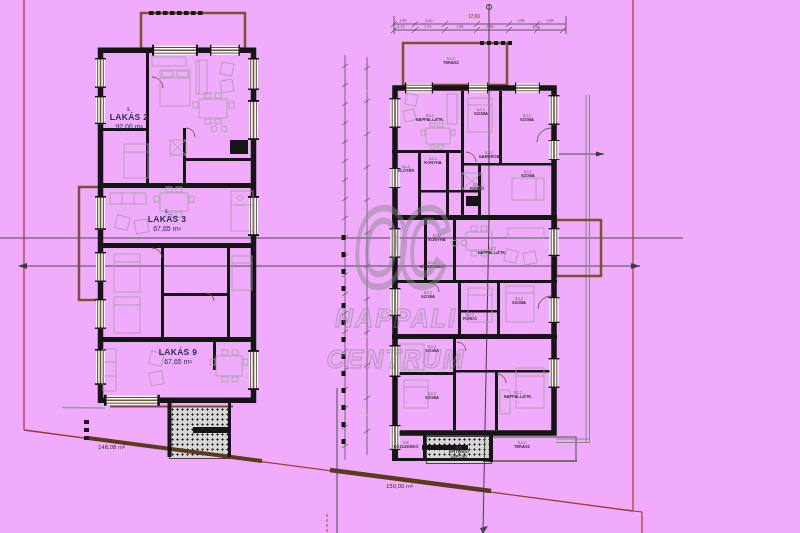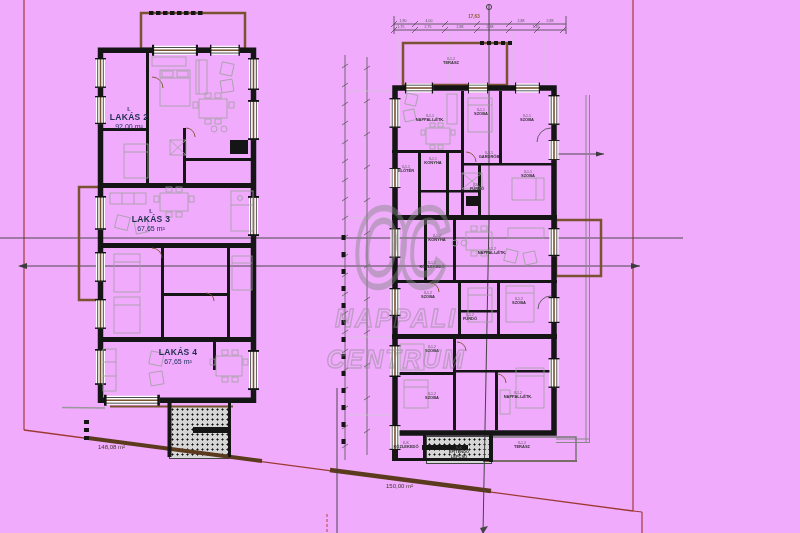--- a/index.html
+++ b/index.html
@@ -340,28 +340,28 @@
         <line x1="516" y1="376" x2="544" y2="376"></line>
       <rect x="500" y="390" width="10" height="24"></rect>
     </g>
   </svg>
 
   <div class="lbl unit" style="left:129px;top:106px;">
     <span class="u-floor">I.</span>
     <span class="u-name">LAKÁS 2</span>
     <span class="u-area">92,00 m²</span>
   </div>
-  <div class="lbl unit" style="left:151px;top:208px;">
+  <div class="lbl unit" style="left:167px;top:208px;">
     <span class="u-floor">I.</span>
     <span class="u-name">LAKÁS 3</span>
     <span class="u-area">67,65 m²</span>
   </div>
   <div class="lbl unit" style="left:178px;top:348px;">
 
-    <span class="u-name">LAKÁS 4</span>
+    <span class="u-name">LAKÁS 9</span>
     <span class="u-area">67,65 m²</span>
   </div>
 
   <div class="lbl room" style="left:430px;top:114px;">
       <span class="r-code">II-1.1</span>
       <span class="r-name">NAPPALI+ÉTK.</span>
     </div>
   <div class="lbl room" style="left:481px;top:108px;">
       <span class="r-code">II-1.1</span>
       <span class="r-name">SZOBA</span>

